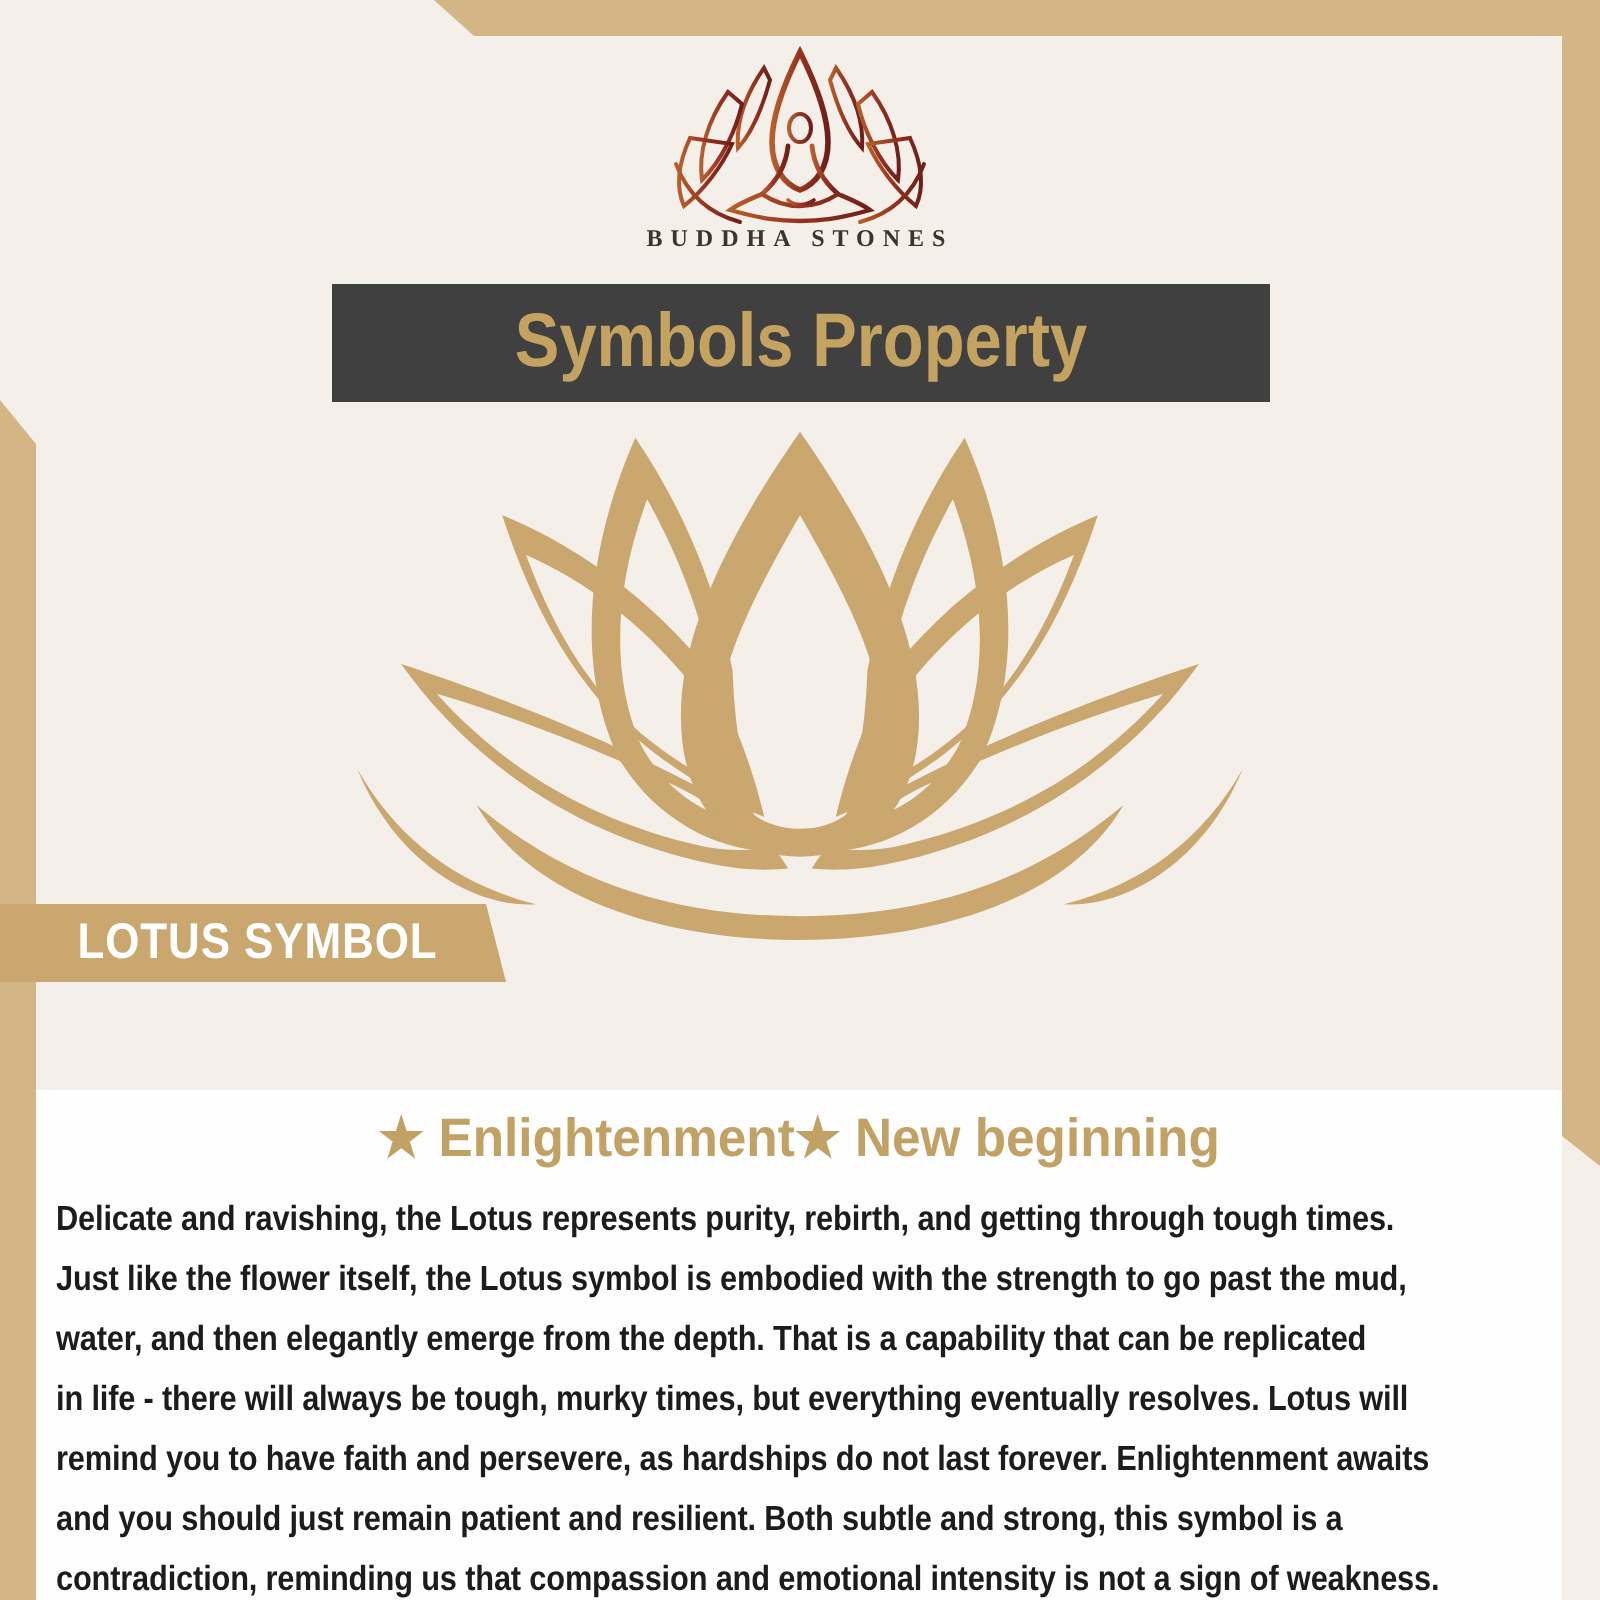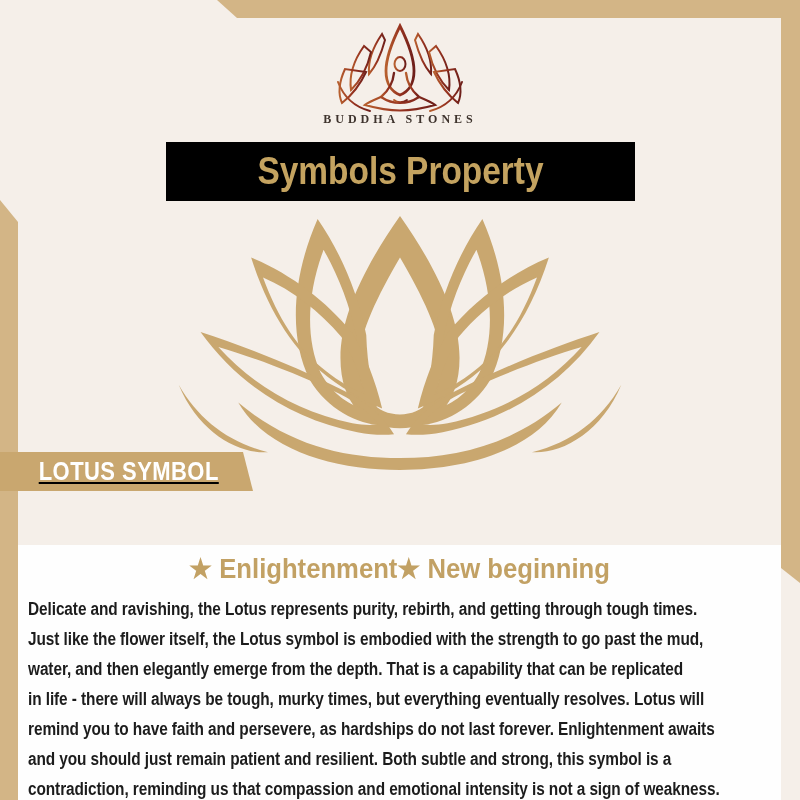--- a/index.html
+++ b/index.html
@@ -14,36 +14,35 @@
   .logo-wrap{position:absolute;left:335px;top:22px;width:130px;height:92px;z-index:3;}
   .logo-wrap svg{overflow:visible;}
   .brand-name{
     position:absolute;left:0;top:112px;width:800px;text-align:center;z-index:3;
     font-family:"Liberation Serif",serif;font-size:12px;font-weight:bold;
     letter-spacing:4px;color:#3E332D;
   }
   
   .title-box{
     position:absolute;left:166px;top:142px;width:469px;height:59px;z-index:2;
-    background:#000000;
+    background:#404040;
   }
   .title-text{
     width:100%;height:59px;line-height:58px;text-align:center;
     font-size:38px;font-weight:bold;color:#C4A360;
     transform:scaleX(0.88);transform-origin:50% 50%;
     white-space:nowrap;
   }
   
   .lotus-wrap{position:absolute;left:168px;top:206px;width:464px;height:264px;z-index:2;}
   
   .section-banner{
     position:absolute;left:0;top:452px;width:256px;height:39px;z-index:4;
     background:#C9A76F;
     clip-path:polygon(0 0,243px 0,253px 100%,0 100%);
-    text-decoration:underline;
   }
   .section-banner-label{
     display:block;padding-left:44px;line-height:39px;white-space:nowrap;
     font-size:25px;font-weight:bold;letter-spacing:0.5px;color:#FFFFFF;
     transform:scaleX(0.88);transform-origin:0 50%;
   }
   
   .content-panel{
     position:absolute;left:18px;top:505px;width:763px;height:273px;z-index:2;
     background:#FEFEFE;

